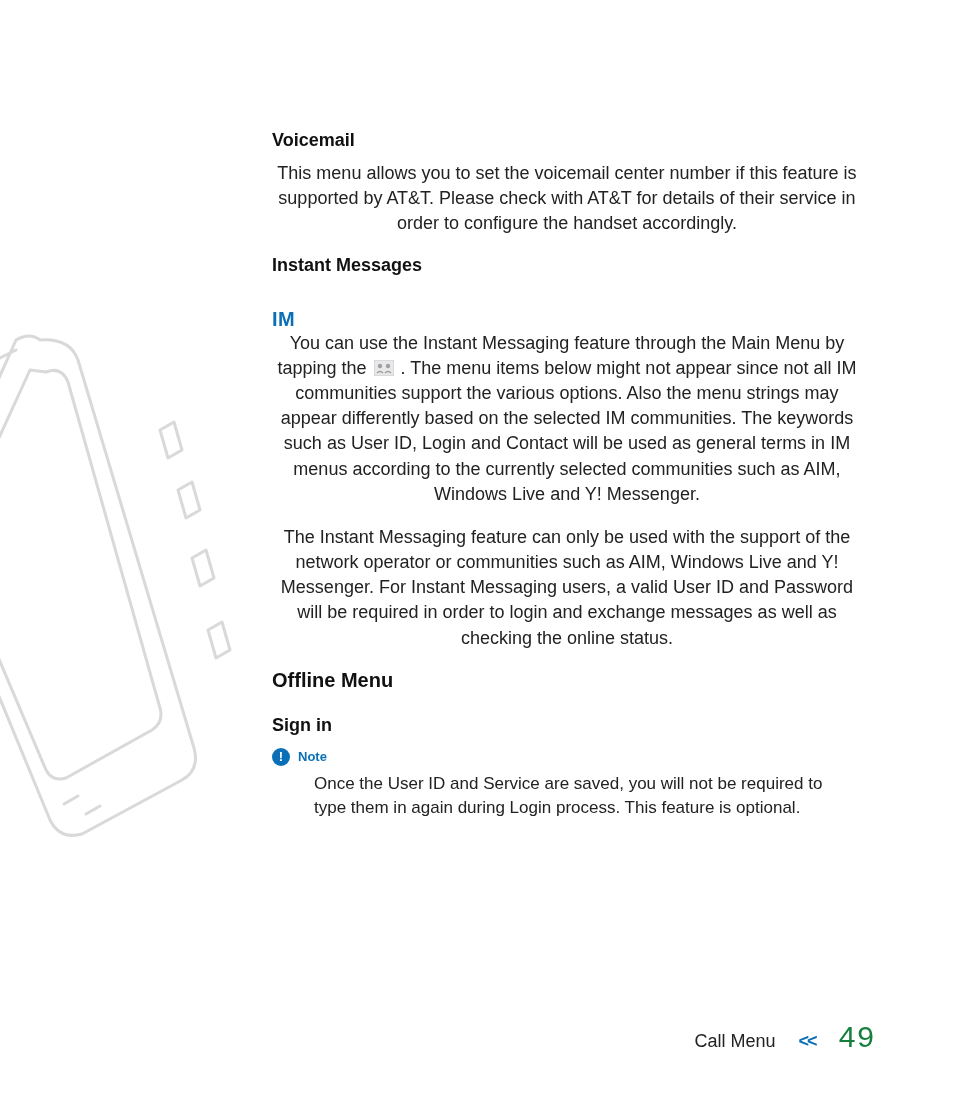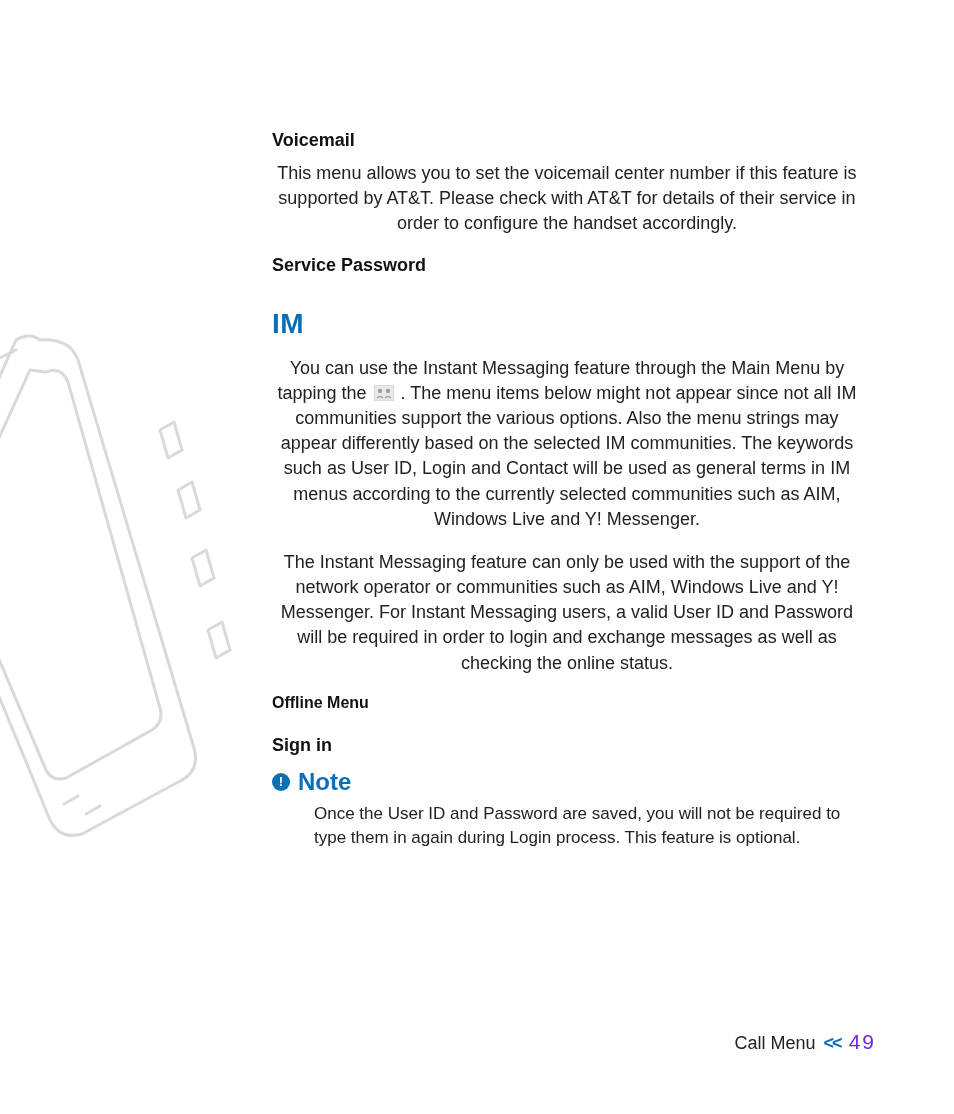--- a/index.html
+++ b/index.html
@@ -41,28 +41,28 @@
   .para {
     font-size: 18px;
     line-height: 1.4;
     margin: 0 0 18px 0;
     color: #222;
     font-weight: 400;
     text-align: center;
   }
   .sect-h {
     font-weight: 700;
-    font-size: 28px;
+    font-size: 20px;
     color: #0b6fb8;
-    margin: 32px 0 16px 0;
+    margin: 32px 0 0 0;
     letter-spacing: 0.5px;
   }
   .offline-h {
     font-weight: 700;
-    font-size: 16px;
+    font-size: 20px;
     color: #111;
     margin: 14px 0 8px 0;
   }
   .note-row {
     display: flex;
     align-items: center;
     margin: 12px 0 6px 0;
   }
   .note-icon {
     width: 18px;
@@ -72,21 +72,21 @@
     color: #fff;
     font-weight: 700;
     font-size: 13px;
     display: inline-flex;
     align-items: center;
     justify-content: center;
     margin-right: 8px;
   }
   .note-label {
     font-weight: 700;
-    font-size: 24px;
+    font-size: 13px;
     color: #0b6fb8;
   }
   .note-body {
     font-size: 17px;
     line-height: 1.4;
     margin: 0 0 0 42px;
     color: #222;
     max-width: 540px;
   }
   .im-icon {
@@ -97,30 +97,31 @@
     margin: 0 2px;
   }
   .footer {
     position: absolute;
     right: 78px;
     bottom: 60px;
     font-size: 18px;
     color: #222;
     display: flex;
     align-items: baseline;
+    gap: 15px;
   }
   .footer .chev {
     color: #0b6fb8;
     font-weight: 700;
     margin: 0 8px 0 8px;
     letter-spacing: -2px;
   }
   .footer .pagenum {
-    font-size: 21px;
-    color: #6d28d9;
+    font-size: 30px;
+    color: #15803d;
     letter-spacing: 2px;
   }
 </style>
 </head>
 <body>
 
 <div class="page">
 
   <svg class="phone-deco" viewBox="0 0 300 560">
     <g fill="none" stroke="#d9d9d9" stroke-width="3" stroke-linejoin="round" stroke-linecap="round">
@@ -142,21 +143,21 @@
       <path d="M 104 494 L 118 486 M 126 504 L 140 496"></path>
       <path d="M 40 48 L 56 40"></path>
     </g>
   </svg>
 
   <div class="content">
 
     <p class="sub-h">Voicemail</p>
     <p class="para">This menu allows you to set the voicemail center number if this feature is supported by AT&amp;T. Please check with AT&amp;T for details of their service in order to configure the handset accordingly.</p>
 
-    <p class="sub-h">Service Password</p>
+    <p class="sub-h">Instant Messages</p>
 
     <p class="sect-h">IM</p>
     <p class="para">
       <span>You can use the Instant Messaging feature through the Main Menu by tapping the </span>
       <span class="im-icon">
         <svg viewBox="0 0 20 16" width="20" height="16">
           <rect x="0" y="0" width="20" height="16" rx="2" fill="#e8e8e8" stroke="#bbb" stroke-width="0.6"></rect>
           <circle cx="6" cy="6" r="2.2" fill="#9aa0a6"></circle>
           <circle cx="14" cy="6" r="2.2" fill="#9aa0a6"></circle>
           <path d="M3 13 Q6 10 9 13" fill="none" stroke="#9aa0a6" stroke-width="1.4"></path>
@@ -168,21 +169,21 @@
 
     <p class="para">The Instant Messaging feature can only be used with the support of the network operator or communities such as AIM, Windows Live and Y! Messenger. For Instant Messaging users, a valid User ID and Password will be required in order to login and exchange messages as well as checking the online status.</p>
 
     <p class="offline-h">Offline Menu</p>
     <p class="sub-h" style="margin-top:23px">Sign in</p>
 
     <div class="note-row">
       <span class="note-icon">!</span>
       <span class="note-label">Note</span>
     </div>
-    <p class="note-body">Once the User ID and Password are saved, you will not be required to type them in again during Login process. This feature is optional.</p>
+    <p class="note-body">Once the User ID and Service are saved, you will not be required to type them in again during Login process. This feature is optional.</p>
 
   </div>
 
   <div class="footer">
     <span>Call Menu</span>
     <span class="chev">&lt;&lt;</span>
     <span class="pagenum">49</span>
   </div>
 
 </div>

